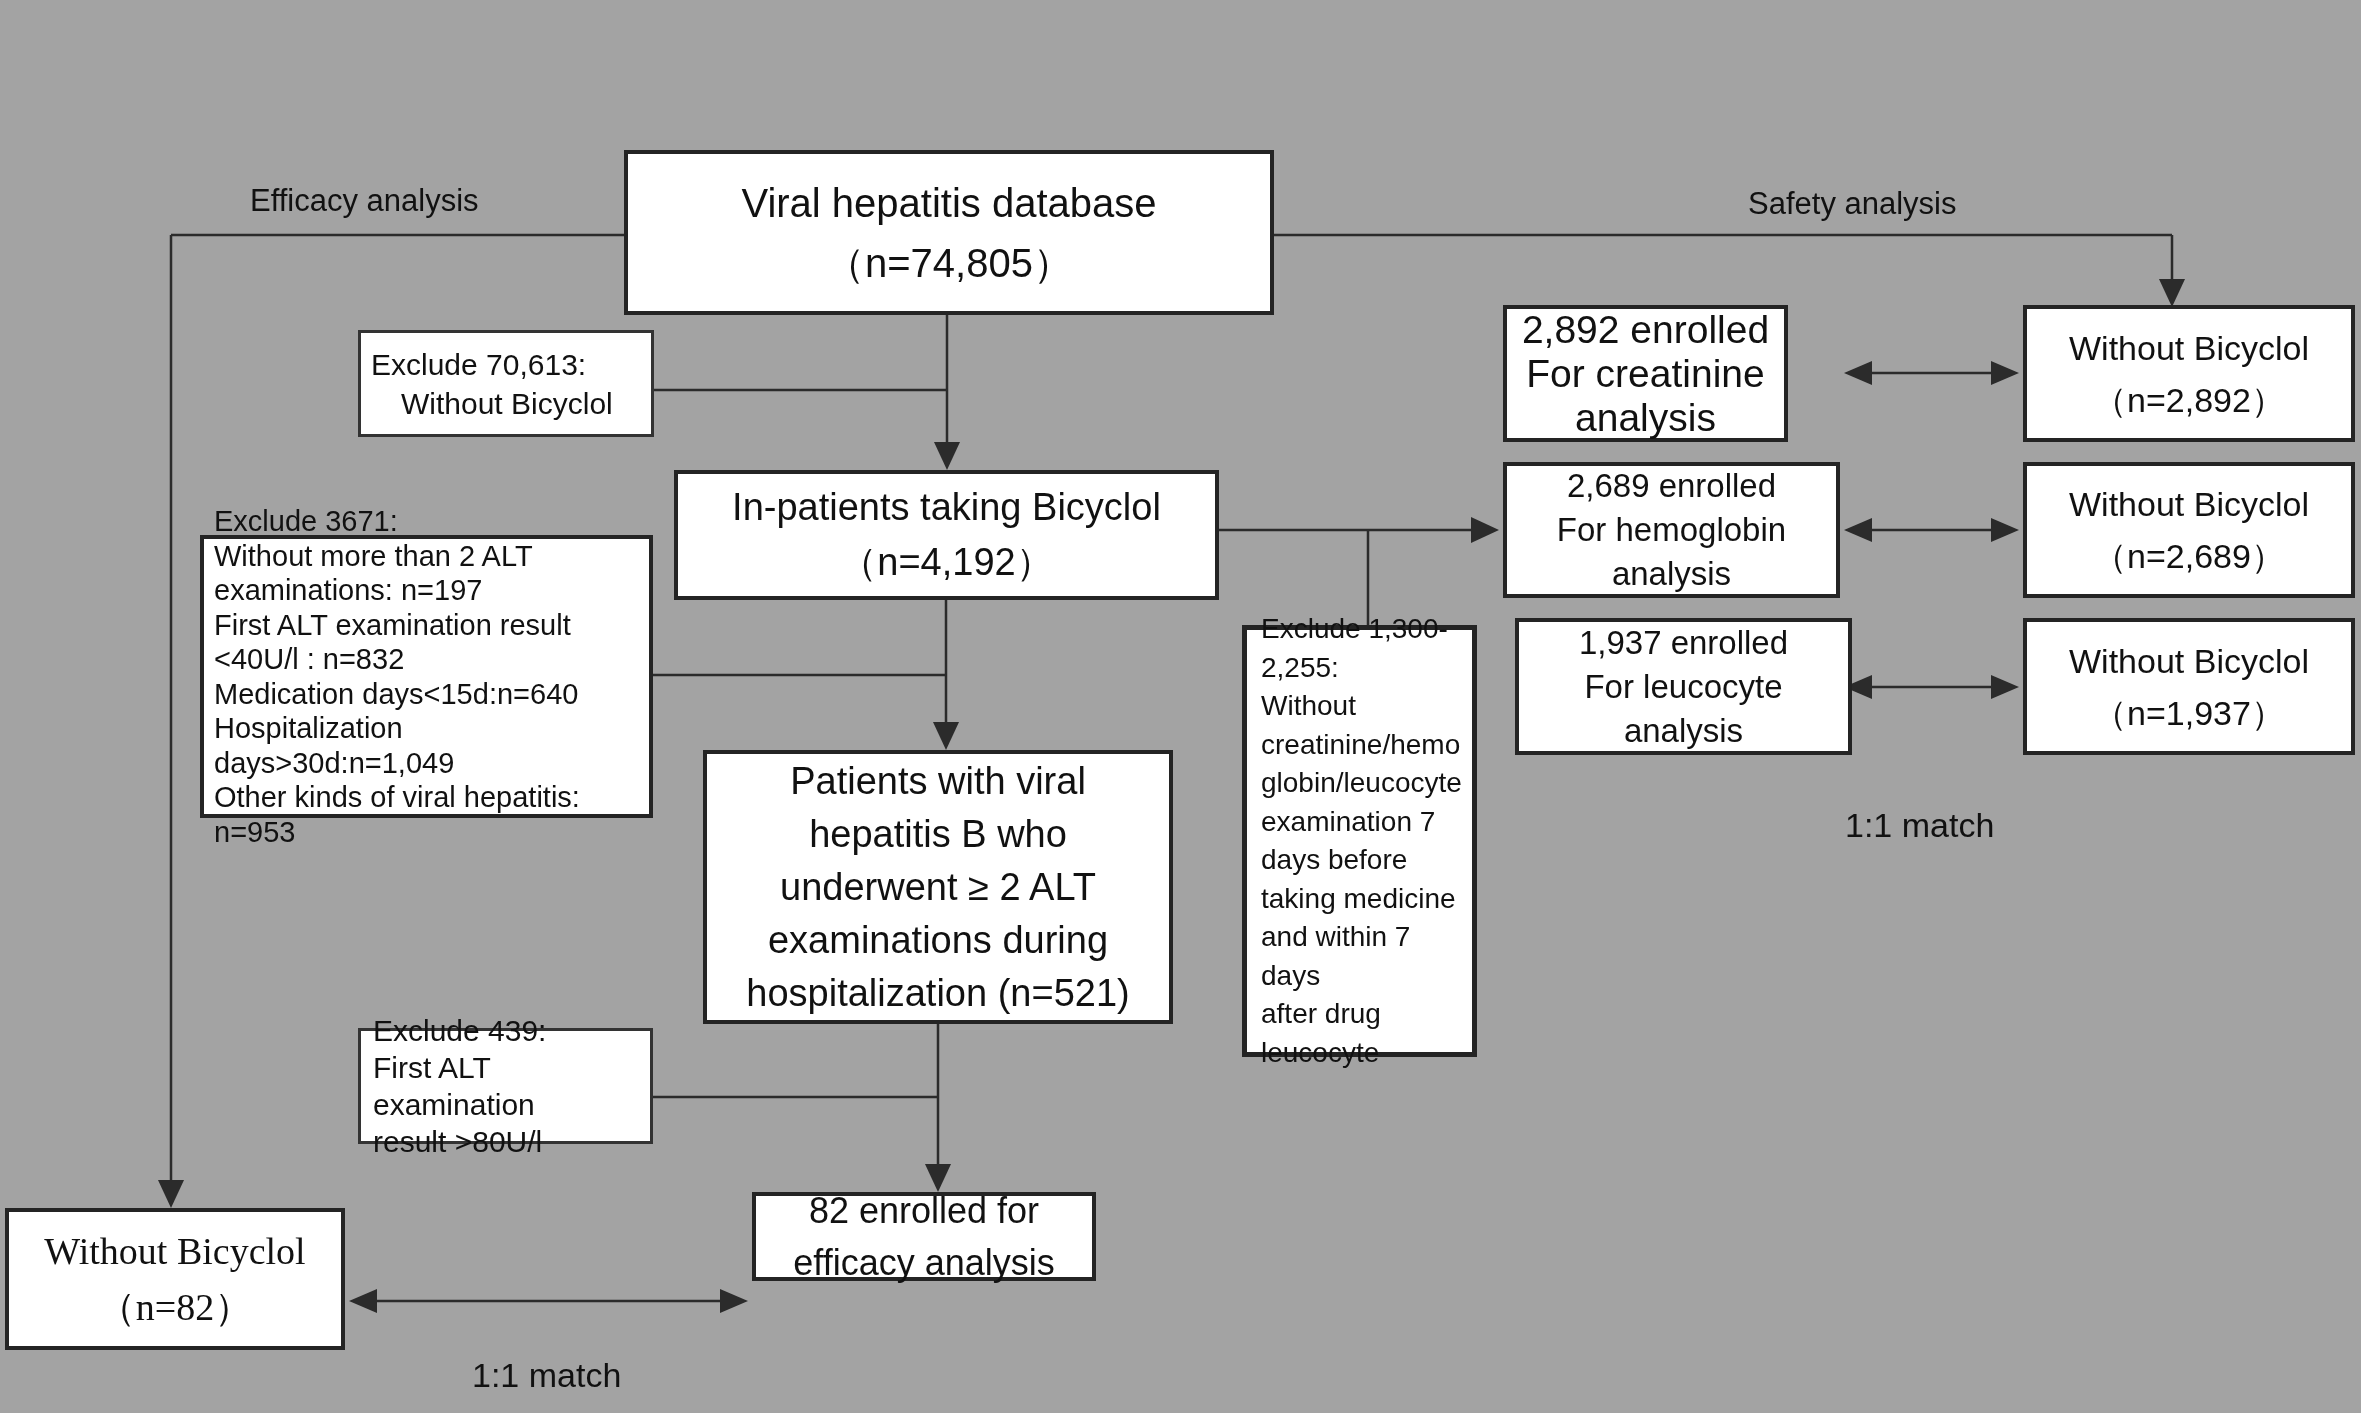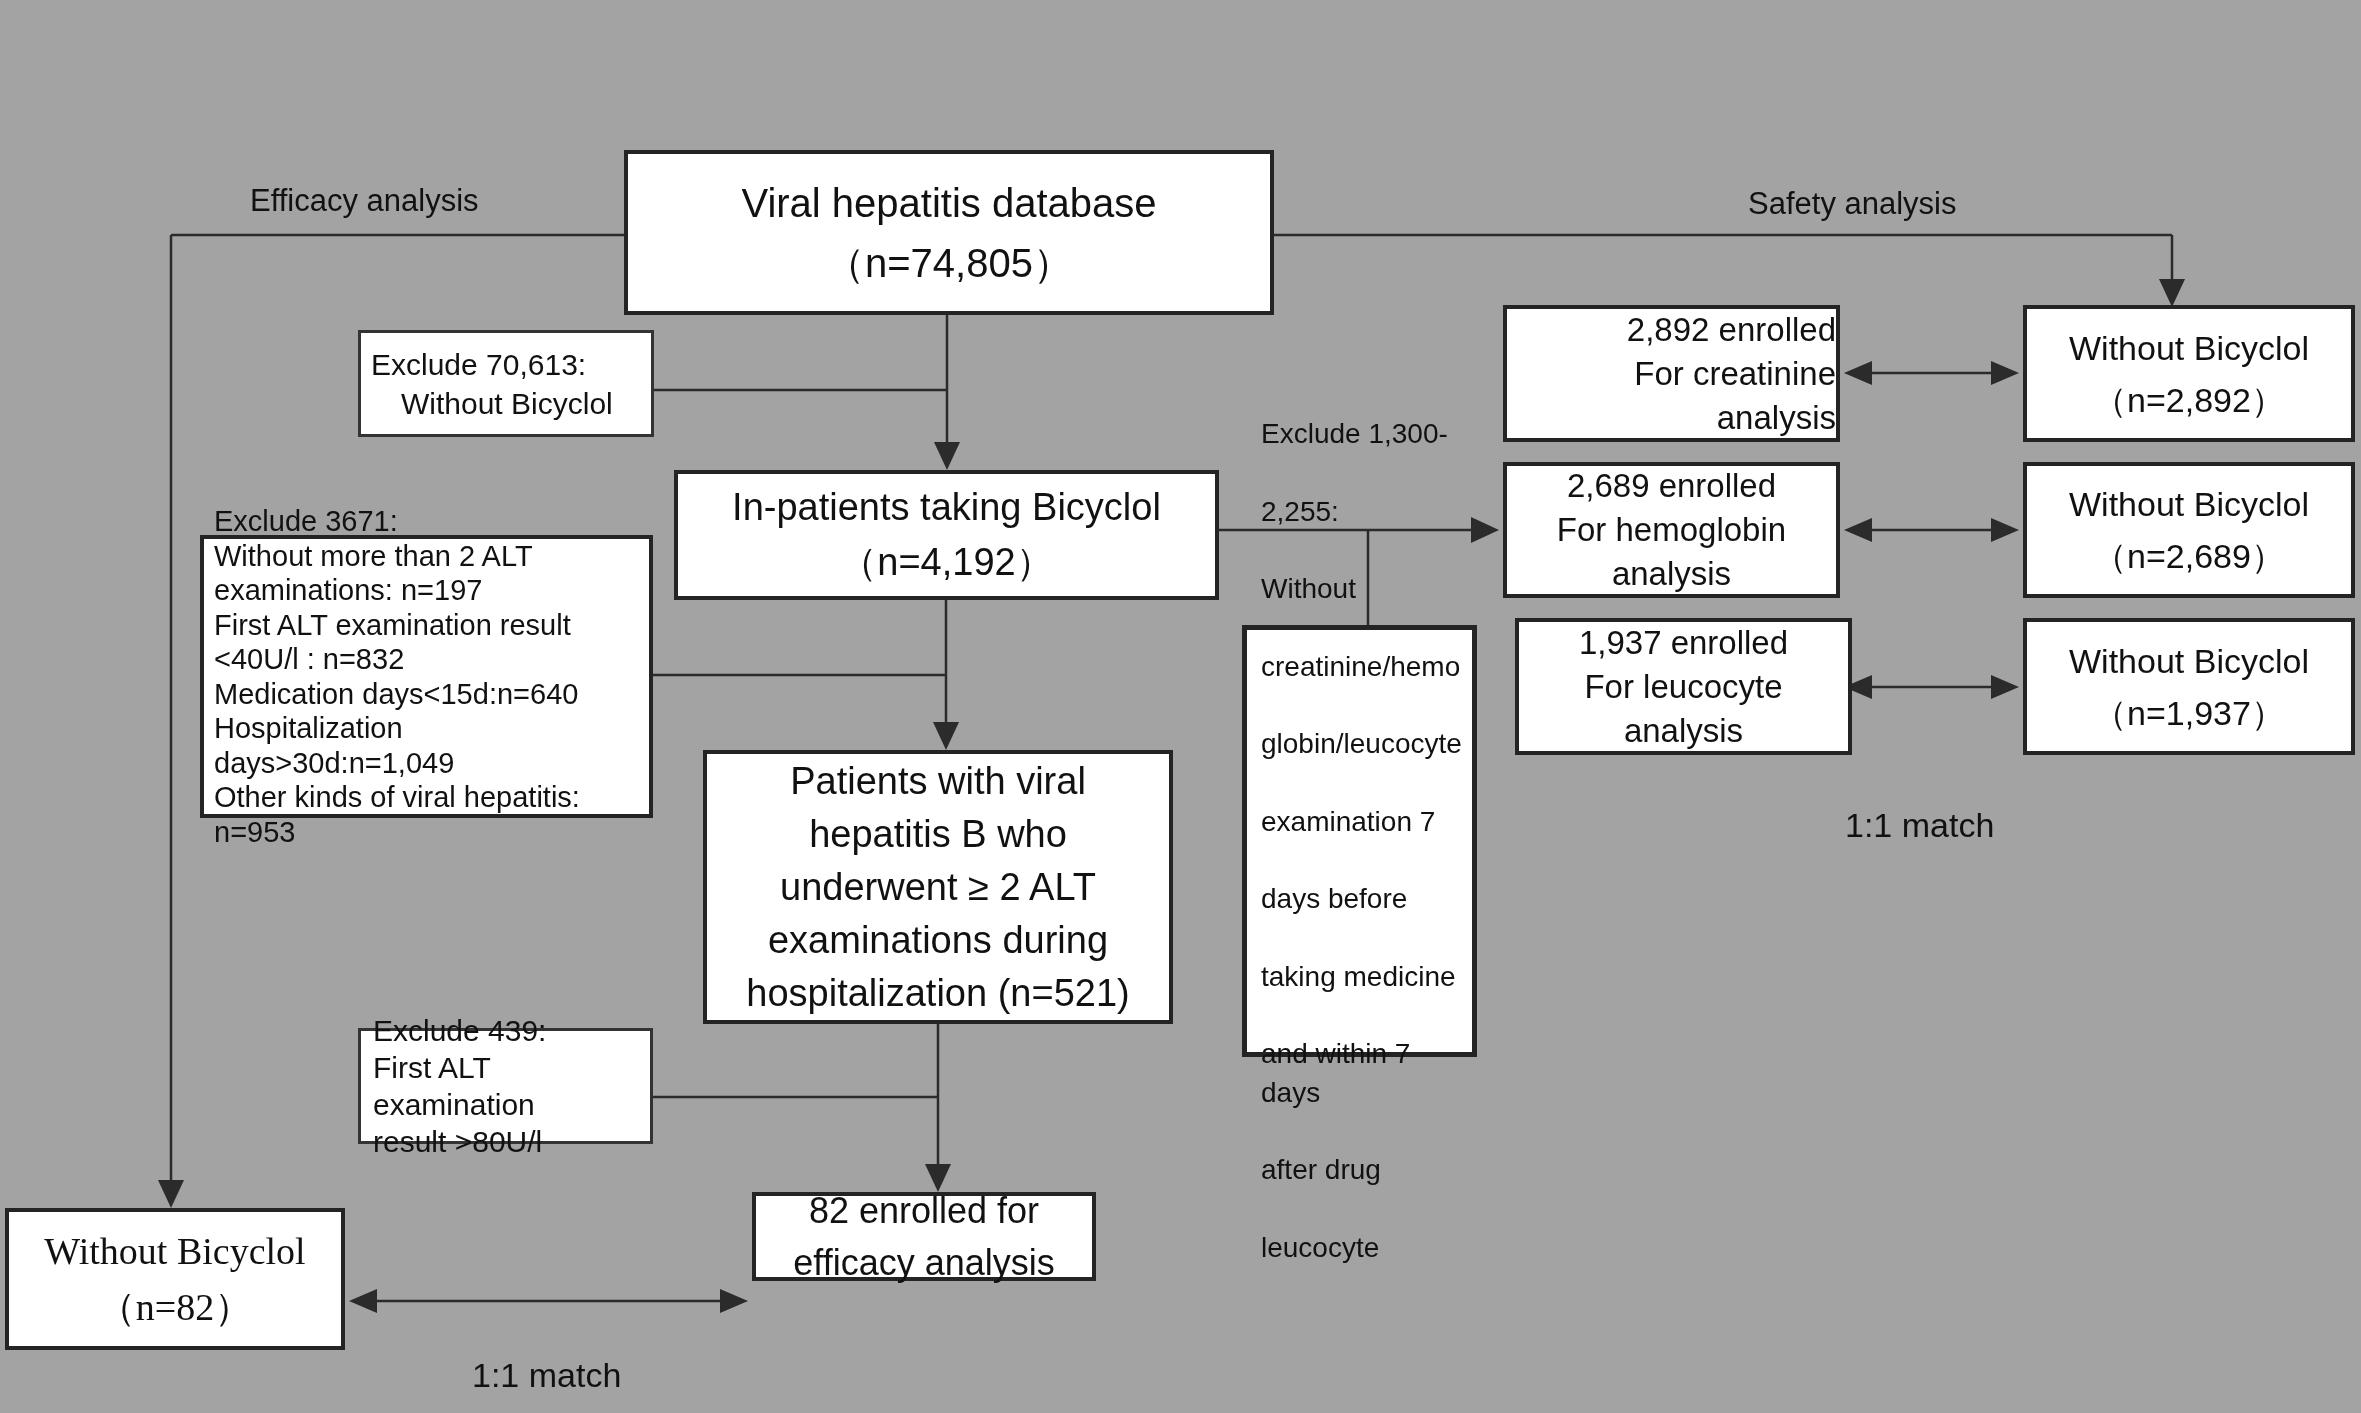--- a/index.html
+++ b/index.html
@@ -30,27 +30,27 @@
   #box-database{left:624px;top:150px;width:650px;height:165px;font-size:40px;line-height:60px;}
   #box-exclude-70613{left:358px;top:330px;width:296px;height:107px;font-size:30px;line-height:39px;padding:4px 10px;}
   #box-exclude-70613 .l2{margin-left:30px;}
   #box-inpatients{left:674px;top:470px;width:545px;height:130px;font-size:38px;line-height:55px;}
   #box-exclude-3671{left:200px;top:535px;width:453px;height:283px;font-size:29px;line-height:34.5px;padding:18px 10px;}
   #box-hepb{left:703px;top:750px;width:470px;height:274px;font-size:38px;line-height:53px;}
   #box-exclude-439{left:358px;top:1028px;width:295px;height:116px;font-size:30px;line-height:37px;padding:4px 12px;}
   #box-enrolled-82{left:752px;top:1192px;width:344px;height:89px;font-size:36px;line-height:52px;}
   #box-without-82{left:5px;top:1208px;width:340px;height:142px;font-size:38px;line-height:56px;
                   font-family:"Liberation Serif","DejaVu Serif",serif;}
-  #box-enrolled-creatinine{left:1503px;top:305px;width:337px;height:137px;font-size:33px;line-height:44px;align-items:flex-end;}
+  #box-enrolled-creatinine{left:1503px;top:305px;width:285px;height:137px;font-size:39px;line-height:44px;}
   #box-enrolled-hemoglobin{left:1503px;top:462px;width:337px;height:136px;font-size:33px;line-height:44px;}
   #box-enrolled-leucocyte{left:1503px;top:618px;width:337px;height:137px;font-size:33px;line-height:44px;margin-left:12px;}
   #box-without-2892{left:2023px;top:305px;width:332px;height:137px;font-size:34px;line-height:52px;}
   #box-without-2689{left:2023px;top:462px;width:332px;height:136px;font-size:34px;line-height:52px;}
   #box-without-1937{left:2023px;top:618px;width:332px;height:137px;font-size:34px;line-height:52px;}
-  #box-exclude-1300{left:1242px;top:625px;width:235px;height:432px;font-size:28px;line-height:38.5px;padding:2px 2px 2px 14px;border-width:5px;gap:39px;}
+  #box-exclude-1300{left:1242px;top:625px;width:235px;height:432px;font-size:28px;line-height:38.5px;padding:2px 2px 2px 14px;border-width:5px;}
 
   
   #label-efficacy{left:250px;top:183px;font-size:31px;}
   #label-safety{left:1748px;top:186px;font-size:31px;}
   #label-match-right{left:1845px;top:806px;font-size:34px;}
   #label-match-bottom{left:472px;top:1356px;font-size:34px;}
 </style>
 </head>
 <body>
 

